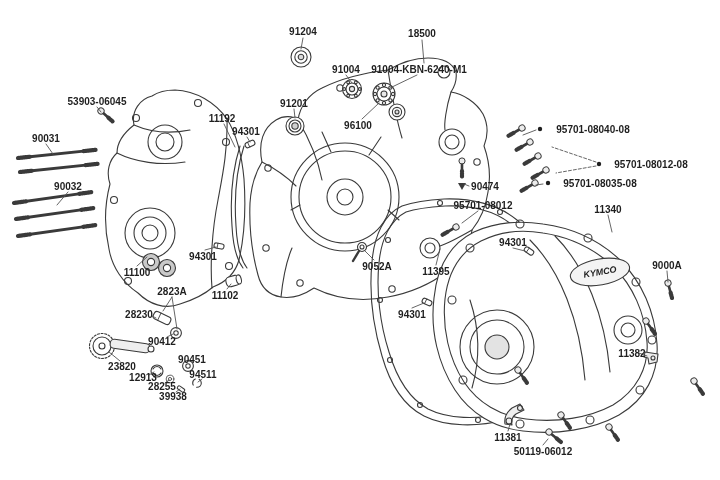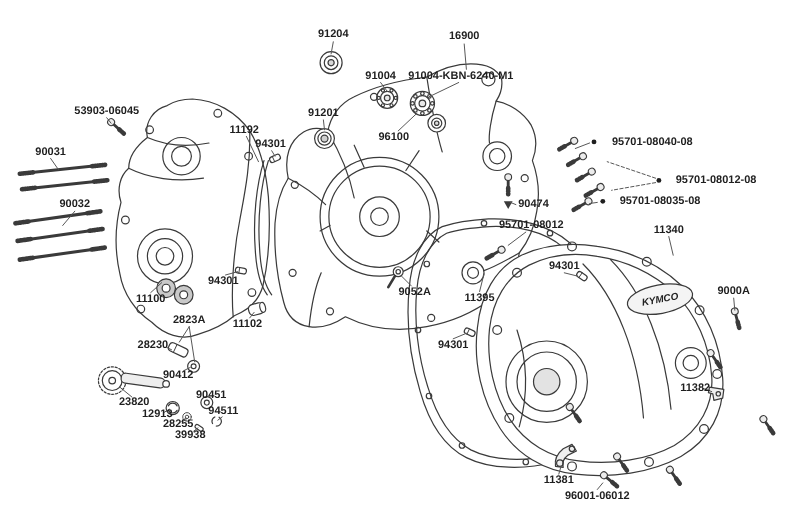--- a/index.html
+++ b/index.html
@@ -278,21 +278,21 @@
         M639,353 L647,356 M508,431 L510,424 M543,445 L548,439"></path>
       <path stroke="#555555" stroke-width="0.9" stroke-dasharray="3 2" d="M596,162 L552,147 M596,166 L556,173"></path>
 
       <circle cx="540" cy="129" r="2.2" fill="#1f1f1f" stroke="none"></circle>
       <circle cx="599" cy="164" r="2.2" fill="#1f1f1f" stroke="none"></circle>
       <circle cx="548" cy="183" r="2.2" fill="#1f1f1f" stroke="none"></circle>
     </g>
   </svg>
 
   <div class="part-label" style="left:303px;top:31px">91204</div>
-  <div class="part-label" style="left:422px;top:33px">16900</div>
+  <div class="part-label" style="left:422px;top:33px">18500</div>
   <div class="part-label" style="left:346px;top:69px">91004</div>
   <div class="part-label" style="left:419px;top:69px">91004-KBN-6240-M1</div>
   <div class="part-label" style="left:97px;top:101px">53903-06045</div>
   <div class="part-label" style="left:294px;top:103px">91201</div>
   <div class="part-label" style="left:222px;top:118px">11192</div>
   <div class="part-label" style="left:246px;top:131px">94301</div>
   <div class="part-label" style="left:358px;top:125px">96100</div>
   <div class="part-label" style="left:46px;top:138px">90031</div>
   <div class="part-label" style="left:593px;top:129px">95701-08040-08</div>
   <div class="part-label" style="left:651px;top:164px">95701-08012-08</div>
@@ -313,14 +313,14 @@
   <div class="part-label" style="left:412px;top:314px">94301</div>
   <div class="part-label" style="left:162px;top:341px">90412</div>
   <div class="part-label" style="left:122px;top:366px">23820</div>
   <div class="part-label" style="left:192px;top:359px">90451</div>
   <div class="part-label" style="left:143px;top:377px">12913</div>
   <div class="part-label" style="left:203px;top:374px">94511</div>
   <div class="part-label" style="left:162px;top:386px">28255</div>
   <div class="part-label" style="left:173px;top:396px">39938</div>
   <div class="part-label" style="left:632px;top:353px">11382</div>
   <div class="part-label" style="left:508px;top:437px">11381</div>
-  <div class="part-label" style="left:543px;top:451px">96001-06012</div>
+  <div class="part-label" style="left:543px;top:451px">50119-06012</div>
 </div>
 
 </body></html>

